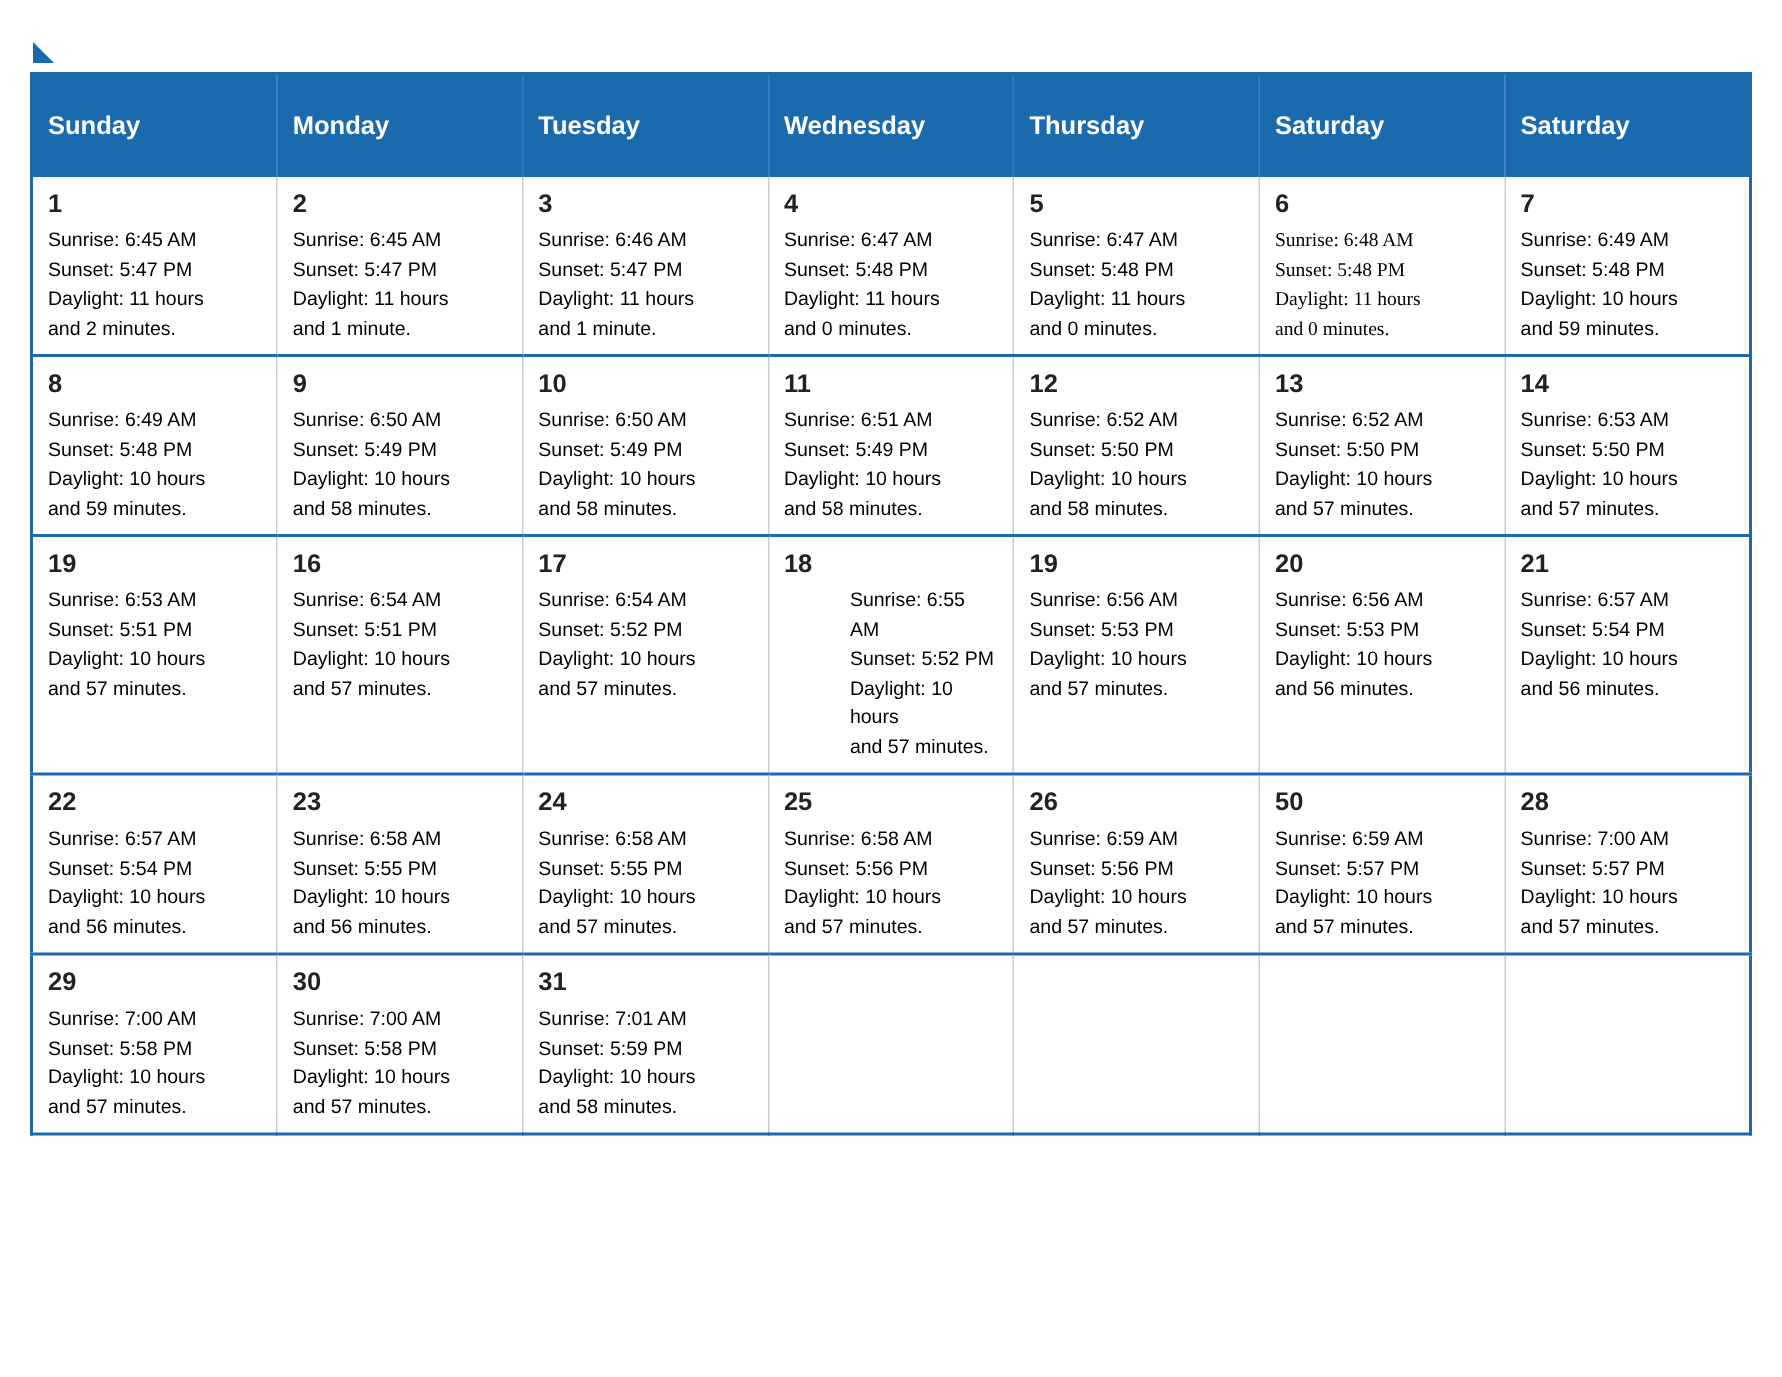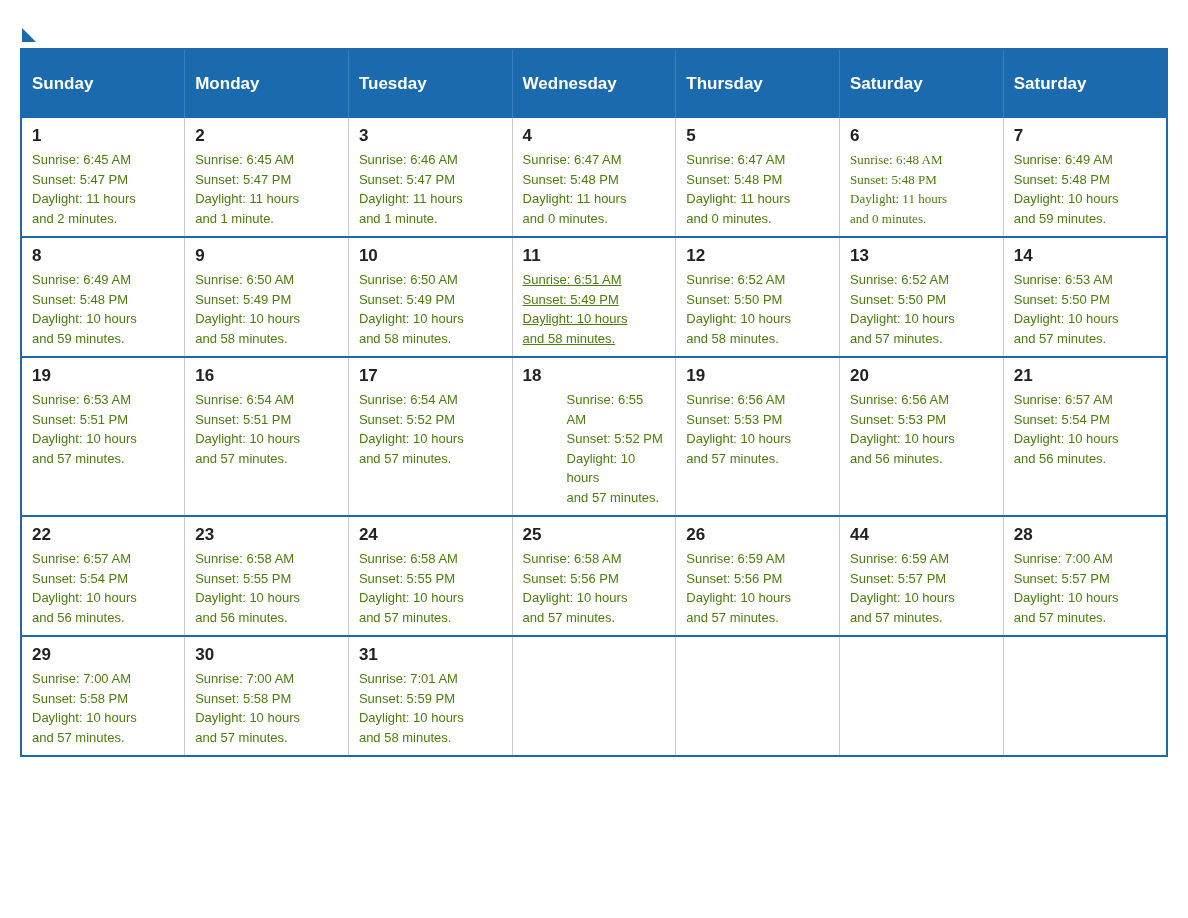--- a/index.html
+++ b/index.html
@@ -99,21 +99,21 @@
     .day-number {
       font-size: 17px;
       font-weight: bold;
       color: #222;
       display: block;
       margin-bottom: 4px;
     }
     .day-info {
       font-size: 13px;
       line-height: 1.5;
-      color: #4d7c0f;
+      color: #000000;
     }
     .empty-cell {
       background: #fff;
     }
   </style>
 </head>
 <body>
 
 <div class="header">
   <div class="logo">
@@ -210,21 +210,21 @@
         </td>
         <td>
           <span class="day-number">10</span>
           <div class="day-info" style="white-space: pre-line;">Sunrise: 6:50 AM
 Sunset: 5:49 PM
 Daylight: 10 hours
 and 58 minutes.</div>
         </td>
         <td>
           <span class="day-number">11</span>
-          <div class="day-info" style="white-space: pre-line; text-decoration: underline;">Sunrise: 6:51 AM
+          <div class="day-info" style="white-space: pre-line;">Sunrise: 6:51 AM
 Sunset: 5:49 PM
 Daylight: 10 hours
 and 58 minutes.</div>
         </td>
         <td>
           <span class="day-number">12</span>
           <div class="day-info" style="white-space: pre-line;">Sunrise: 6:52 AM
 Sunset: 5:50 PM
 Daylight: 10 hours
 and 58 minutes.</div>
@@ -325,21 +325,21 @@
 and 57 minutes.</div>
         </td>
         <td>
           <span class="day-number">26</span>
           <div class="day-info" style="white-space: pre-line;">Sunrise: 6:59 AM
 Sunset: 5:56 PM
 Daylight: 10 hours
 and 57 minutes.</div>
         </td>
         <td>
-          <span class="day-number">44</span>
+          <span class="day-number">50</span>
           <div class="day-info" style="white-space: pre-line;">Sunrise: 6:59 AM
 Sunset: 5:57 PM
 Daylight: 10 hours
 and 57 minutes.</div>
         </td>
         <td>
           <span class="day-number">28</span>
           <div class="day-info" style="white-space: pre-line;">Sunrise: 7:00 AM
 Sunset: 5:57 PM
 Daylight: 10 hours

